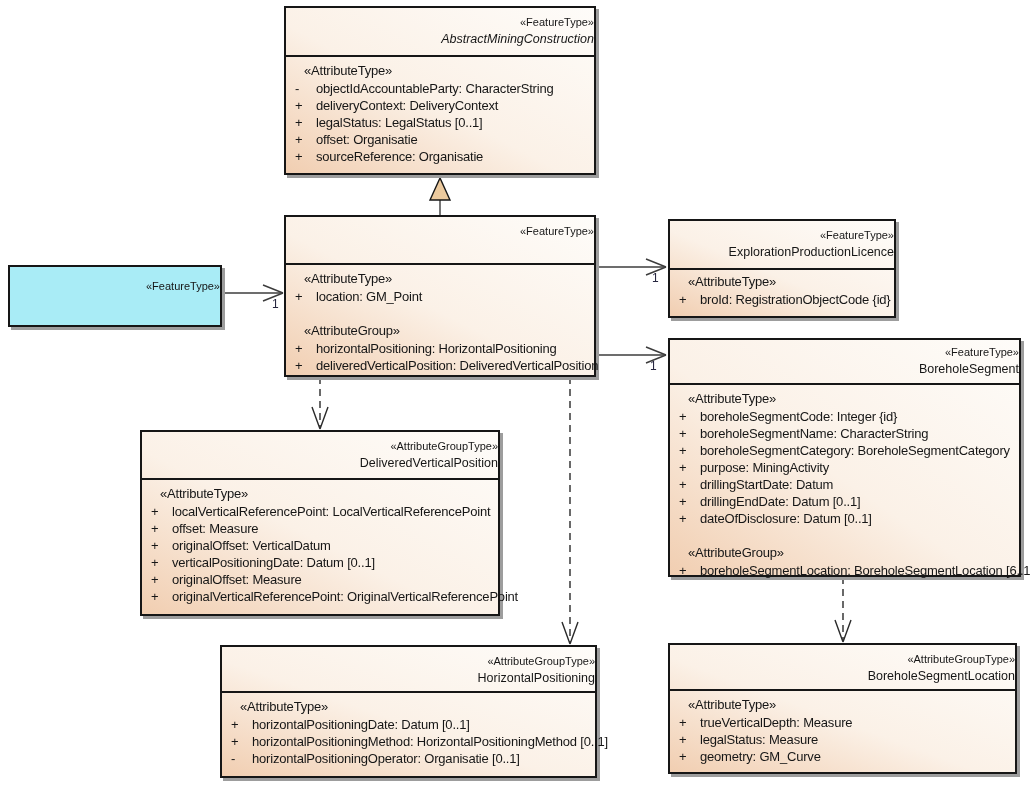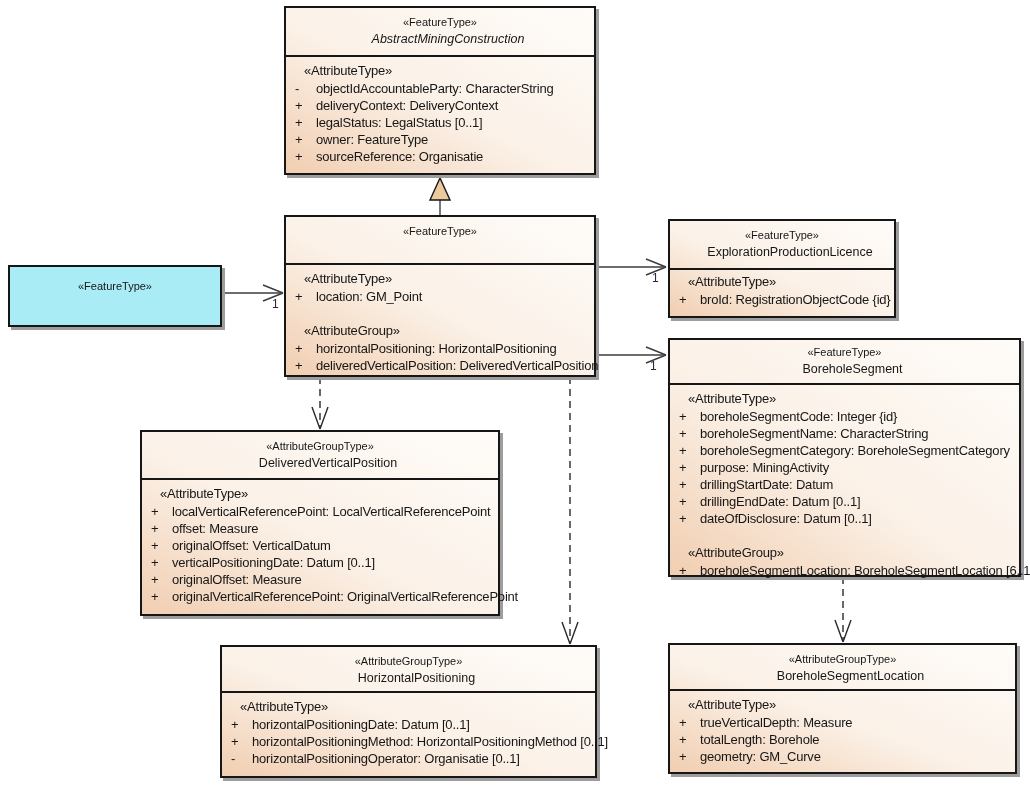--- a/index.html
+++ b/index.html
@@ -8,21 +8,21 @@
     font-family:"Liberation Sans", sans-serif;color:#161616;overflow:hidden;
   }
   .uml-box{
     position:absolute;box-sizing:border-box;
     border:2px solid #161616;
     background:linear-gradient(to top right,#f1ceb1 0%,#fbf1e7 45%,#fefcf9 100%);
     box-shadow:3px 3px 0 #9d9d9d;
   }
   .uml-title{
     box-sizing:border-box;border-bottom:2px solid #161616;
-    text-align:center;padding-top:7px;
+    text-align:right;padding-top:7px;
   }
   .uml-title .stereotype{font-size:11px;line-height:15px;}
   .uml-title .cls-name{font-size:12.5px;line-height:18px;font-weight:normal;padding-left:16px;}
   .uml-title.no-body{border-bottom:none;}
   .abstract .cls-name{font-style:italic;}
   .epc-box{background:#a9ecf6;}
   .uml-body{padding-top:6px;font-size:13px;letter-spacing:-0.2px;}
   .section-label{margin:0 0 1px 18px;line-height:16px;white-space:nowrap;}
   .section-label.second{margin-top:18px;}
   .attr-row{position:relative;padding-left:30px;line-height:17px;white-space:nowrap;}
@@ -82,21 +82,21 @@
   <div class="uml-box abstract" style="left:284px;top:6px;width:312px;height:169px;">
     <div class="uml-title" style="height:49px;">
       <div class="stereotype">«FeatureType»</div>
       <div class="cls-name">AbstractMiningConstruction</div>
     </div>
     <div class="uml-body">
       <div class="section-label">«AttributeType»</div>
       <div class="attr-row"><span class="vis">-</span><span>objectIdAccountableParty: CharacterString</span></div>
       <div class="attr-row"><span class="vis">+</span><span>deliveryContext: DeliveryContext</span></div>
       <div class="attr-row"><span class="vis">+</span><span>legalStatus: LegalStatus [0..1]</span></div>
-      <div class="attr-row"><span class="vis">+</span><span>owner: FeatureType</span></div>
+      <div class="attr-row"><span class="vis">+</span><span>offset: Organisatie</span></div>
       <div class="attr-row"><span class="vis">+</span><span>sourceReference: Organisatie</span></div>
     </div>
   </div>
 
   <div class="uml-box" style="left:284px;top:215px;width:312px;height:162px;">
     <div class="uml-title" style="height:48px;">
       <div class="stereotype">«FeatureType»</div>
     </div>
     <div class="uml-body">
       <div class="section-label">«AttributeType»</div>
@@ -173,18 +173,18 @@
   </div>
 
   <div class="uml-box" style="left:668px;top:643px;width:349px;height:131px;">
     <div class="uml-title" style="height:46px;">
       <div class="stereotype">«AttributeGroupType»</div>
       <div class="cls-name">BoreholeSegmentLocation</div>
     </div>
     <div class="uml-body">
       <div class="section-label">«AttributeType»</div>
       <div class="attr-row"><span class="vis">+</span><span>trueVerticalDepth: Measure</span></div>
-      <div class="attr-row"><span class="vis">+</span><span>totalLength: Borehole</span></div>
+      <div class="attr-row"><span class="vis">+</span><span>legalStatus: Measure</span></div>
       <div class="attr-row"><span class="vis">+</span><span>geometry: GM_Curve</span></div>
     </div>
   </div>
 
 </div>
 
 </body></html>

